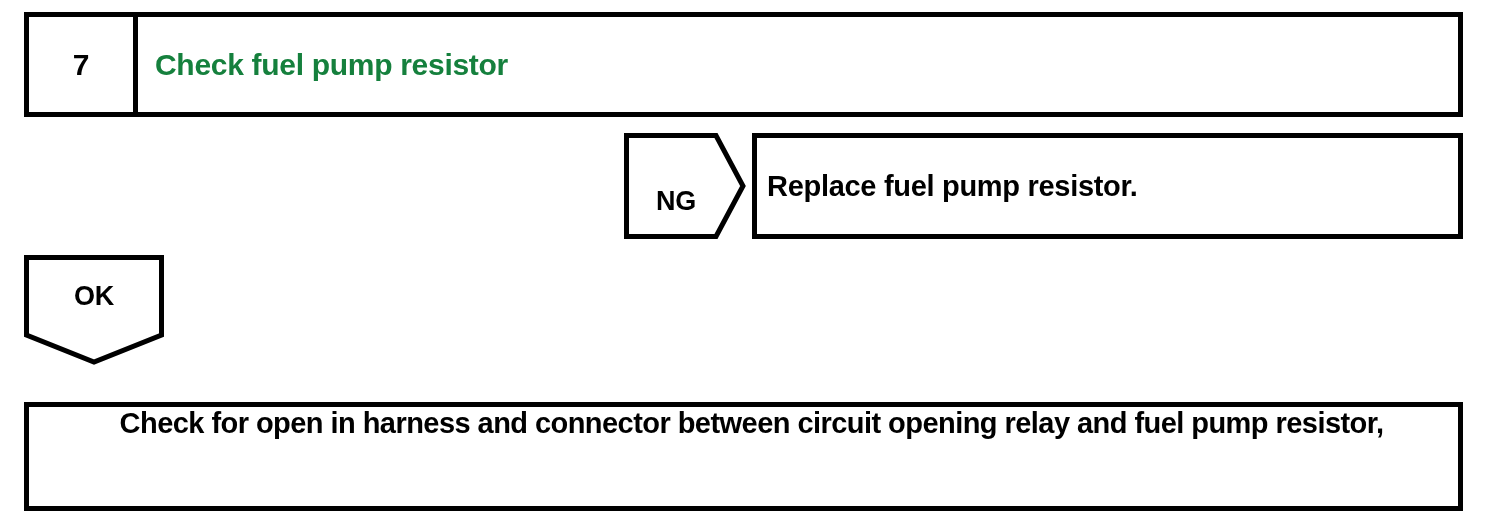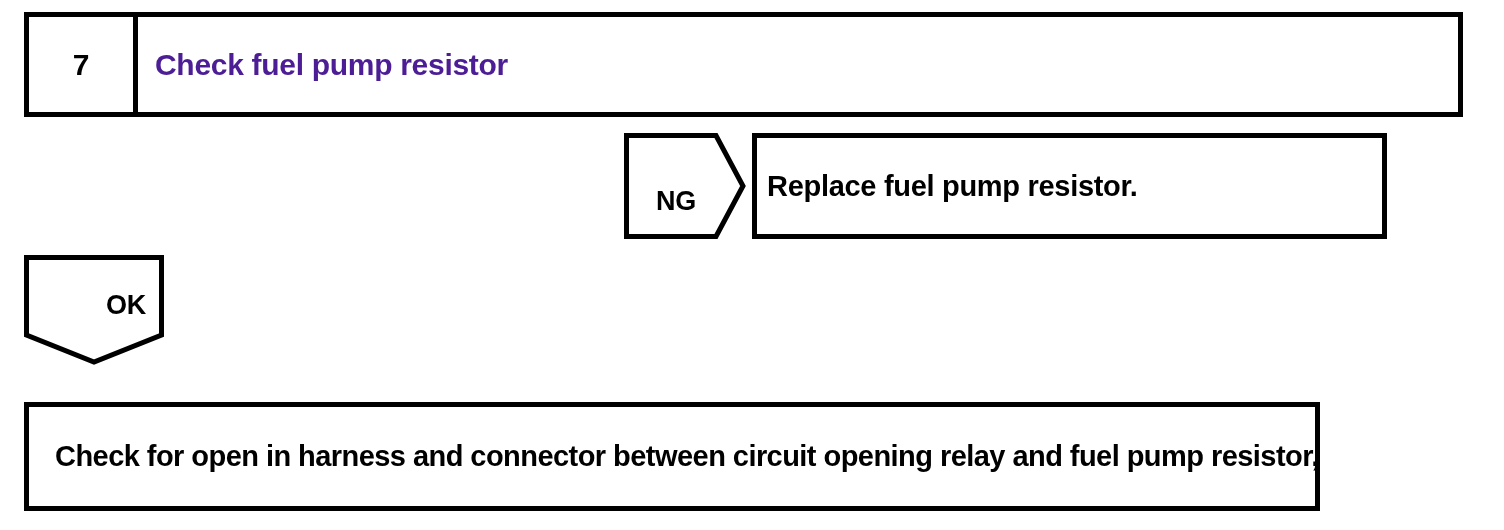--- a/index.html
+++ b/index.html
@@ -50,21 +50,21 @@
   .step-title-cell {
     flex: 1 1 auto;
     display: flex;
     align-items: center;
     padding-left: 17px;
     box-sizing: border-box;
   }
   .step-title {
     font-size: 30px;
     font-weight: bold;
-    color: #4c1d95;
+    color: #15803d;
     white-space: nowrap;
     letter-spacing: -0.3px;
   }
 
   
   .ng-arrow {
     position: absolute;
     left: 624px;
     top: 133px;
     width: 122px;
@@ -90,21 +90,21 @@
     font-size: 27px;
     font-weight: bold;
     color: #000000;
     letter-spacing: -0.3px;
   }
 
   .ng-result-box {
     position: absolute;
     left: 752px;
     top: 133px;
-    width: 635px;
+    width: 711px;
     height: 106px;
     box-sizing: border-box;
     border: 5px solid #000000;
     background: #ffffff;
     display: flex;
     align-items: center;
     padding-left: 10px;
   }
   .ng-result-text {
     font-size: 29px;
@@ -123,48 +123,47 @@
     height: 110px;
   }
   .ok-arrow svg {
     display: block;
     width: 140px;
     height: 110px;
   }
   .ok-label {
     position: absolute;
     left: 24px;
-    top: 264px;
+    top: 255px;
     width: 140px;
     height: 82px;
     display: flex;
     align-items: center;
     justify-content: center;
     pointer-events: none;
-    margin-left: 32px;
   }
   .ok-label span {
     font-size: 27px;
     font-weight: bold;
     color: #000000;
     letter-spacing: -0.3px;
   }
 
   
   .final-box {
     position: absolute;
     left: 24px;
     top: 402px;
-    width: 1296px;
+    width: 1439px;
     height: 109px;
     box-sizing: border-box;
     border: 5px solid #000000;
     background: #ffffff;
     display: flex;
-    flex-direction: column;
+    flex-direction: row;
     justify-content: center;
     padding-left: 26px;
     padding-right: 10px;
   }
   .final-line {
     font-size: 29px;
     font-weight: bold;
     color: #000000;
     line-height: 33px;
     white-space: nowrap;

